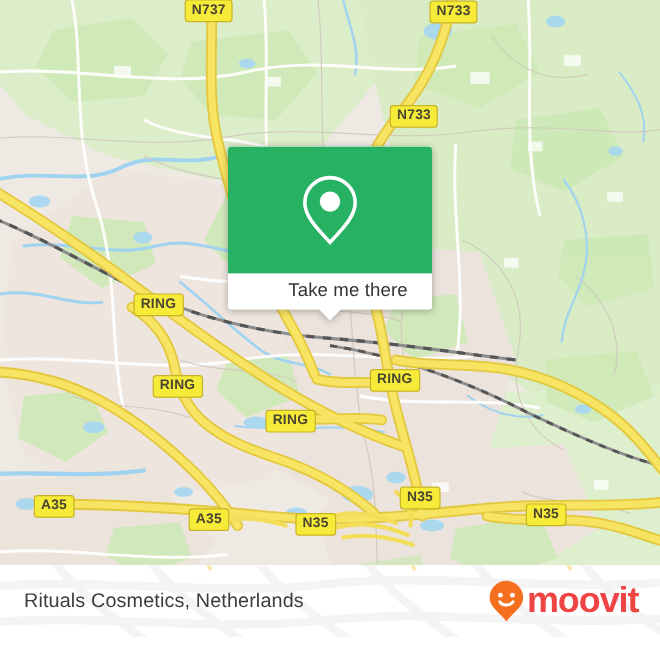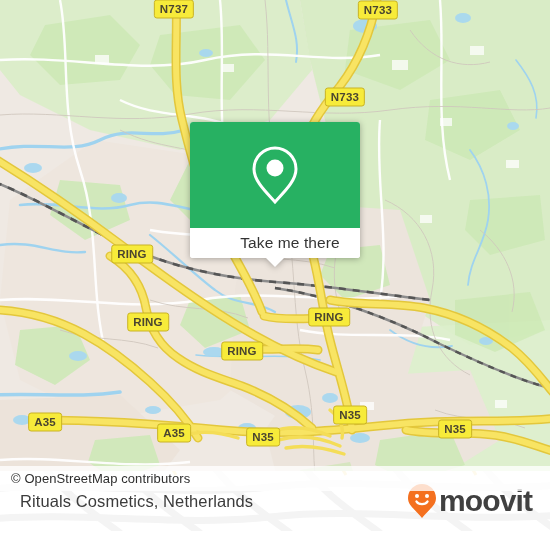--- a/index.html
+++ b/index.html
@@ -130,21 +130,21 @@
     right: 18px;
     top: 0;
     height: 60px;
     display: flex;
     align-items: center;
     gap: 2px;
   }
   .brand-wordmark {
     font-size: 30px;
     font-weight: bold;
-    color: #404040;
+    color: #ef4444;
     letter-spacing: -0.9px;
     line-height: 1;
   }
 
   
   .shield {
     position: absolute;
     transform: translate(-50%, -50%);
     background: #f7eb3a;
     border: 1.6px solid #c9b324;
@@ -324,23 +324,20 @@
     <div class="shield" style="left:148px; top:322px;">RING</div>
     <div class="shield" style="left:329px; top:317px;">RING</div>
     <div class="shield" style="left:242px; top:351px;">RING</div>
     <div class="shield" style="left:45px;  top:422px;">A35</div>
     <div class="shield" style="left:174px; top:433px;">A35</div>
     <div class="shield" style="left:263px; top:437px;">N35</div>
     <div class="shield" style="left:350px; top:415px;">N35</div>
     <div class="shield" style="left:455px; top:429px;">N35</div>
   </div>
 
-  <div class="attribution-bar">
-    <span class="attr-text">© OpenStreetMap contributors</span>
-  </div>
 
   <div class="callout">
     <div class="callout-inner">
       <div class="callout-top">
         <svg width="54" height="62" viewBox="0 0 54 62">
           <path d="M27,4 C15.4,4 6,13.4 6,25 C6,37 18,48 27,58 C36,48 48,37 48,25 C48,13.4 38.6,4 27,4 Z" fill="none" stroke="#ffffff" stroke-width="3"></path>
           <circle cx="27" cy="24" r="8.5" fill="#ffffff"></circle>
         </svg>
       </div>
       <div class="callout-bottom">

